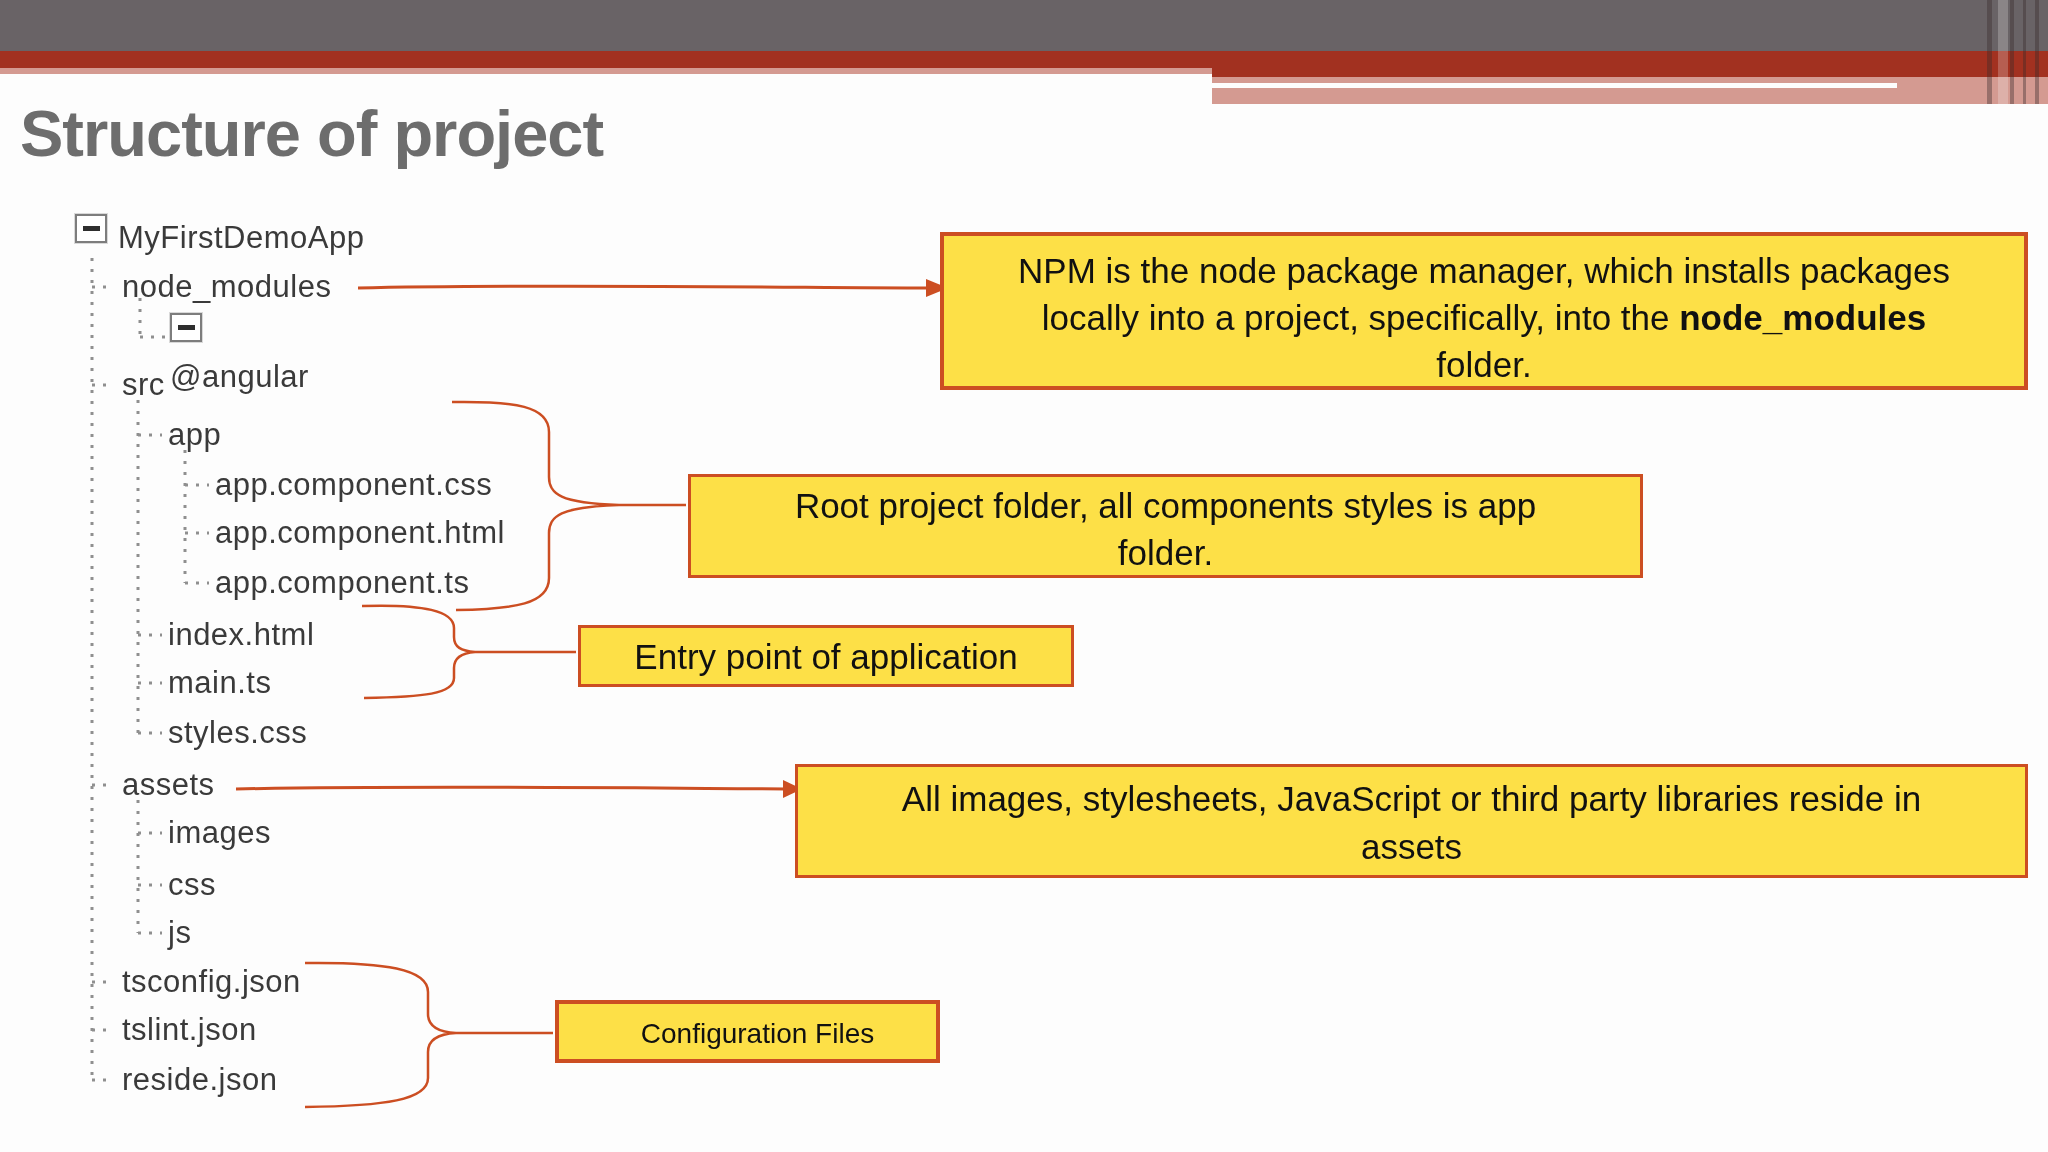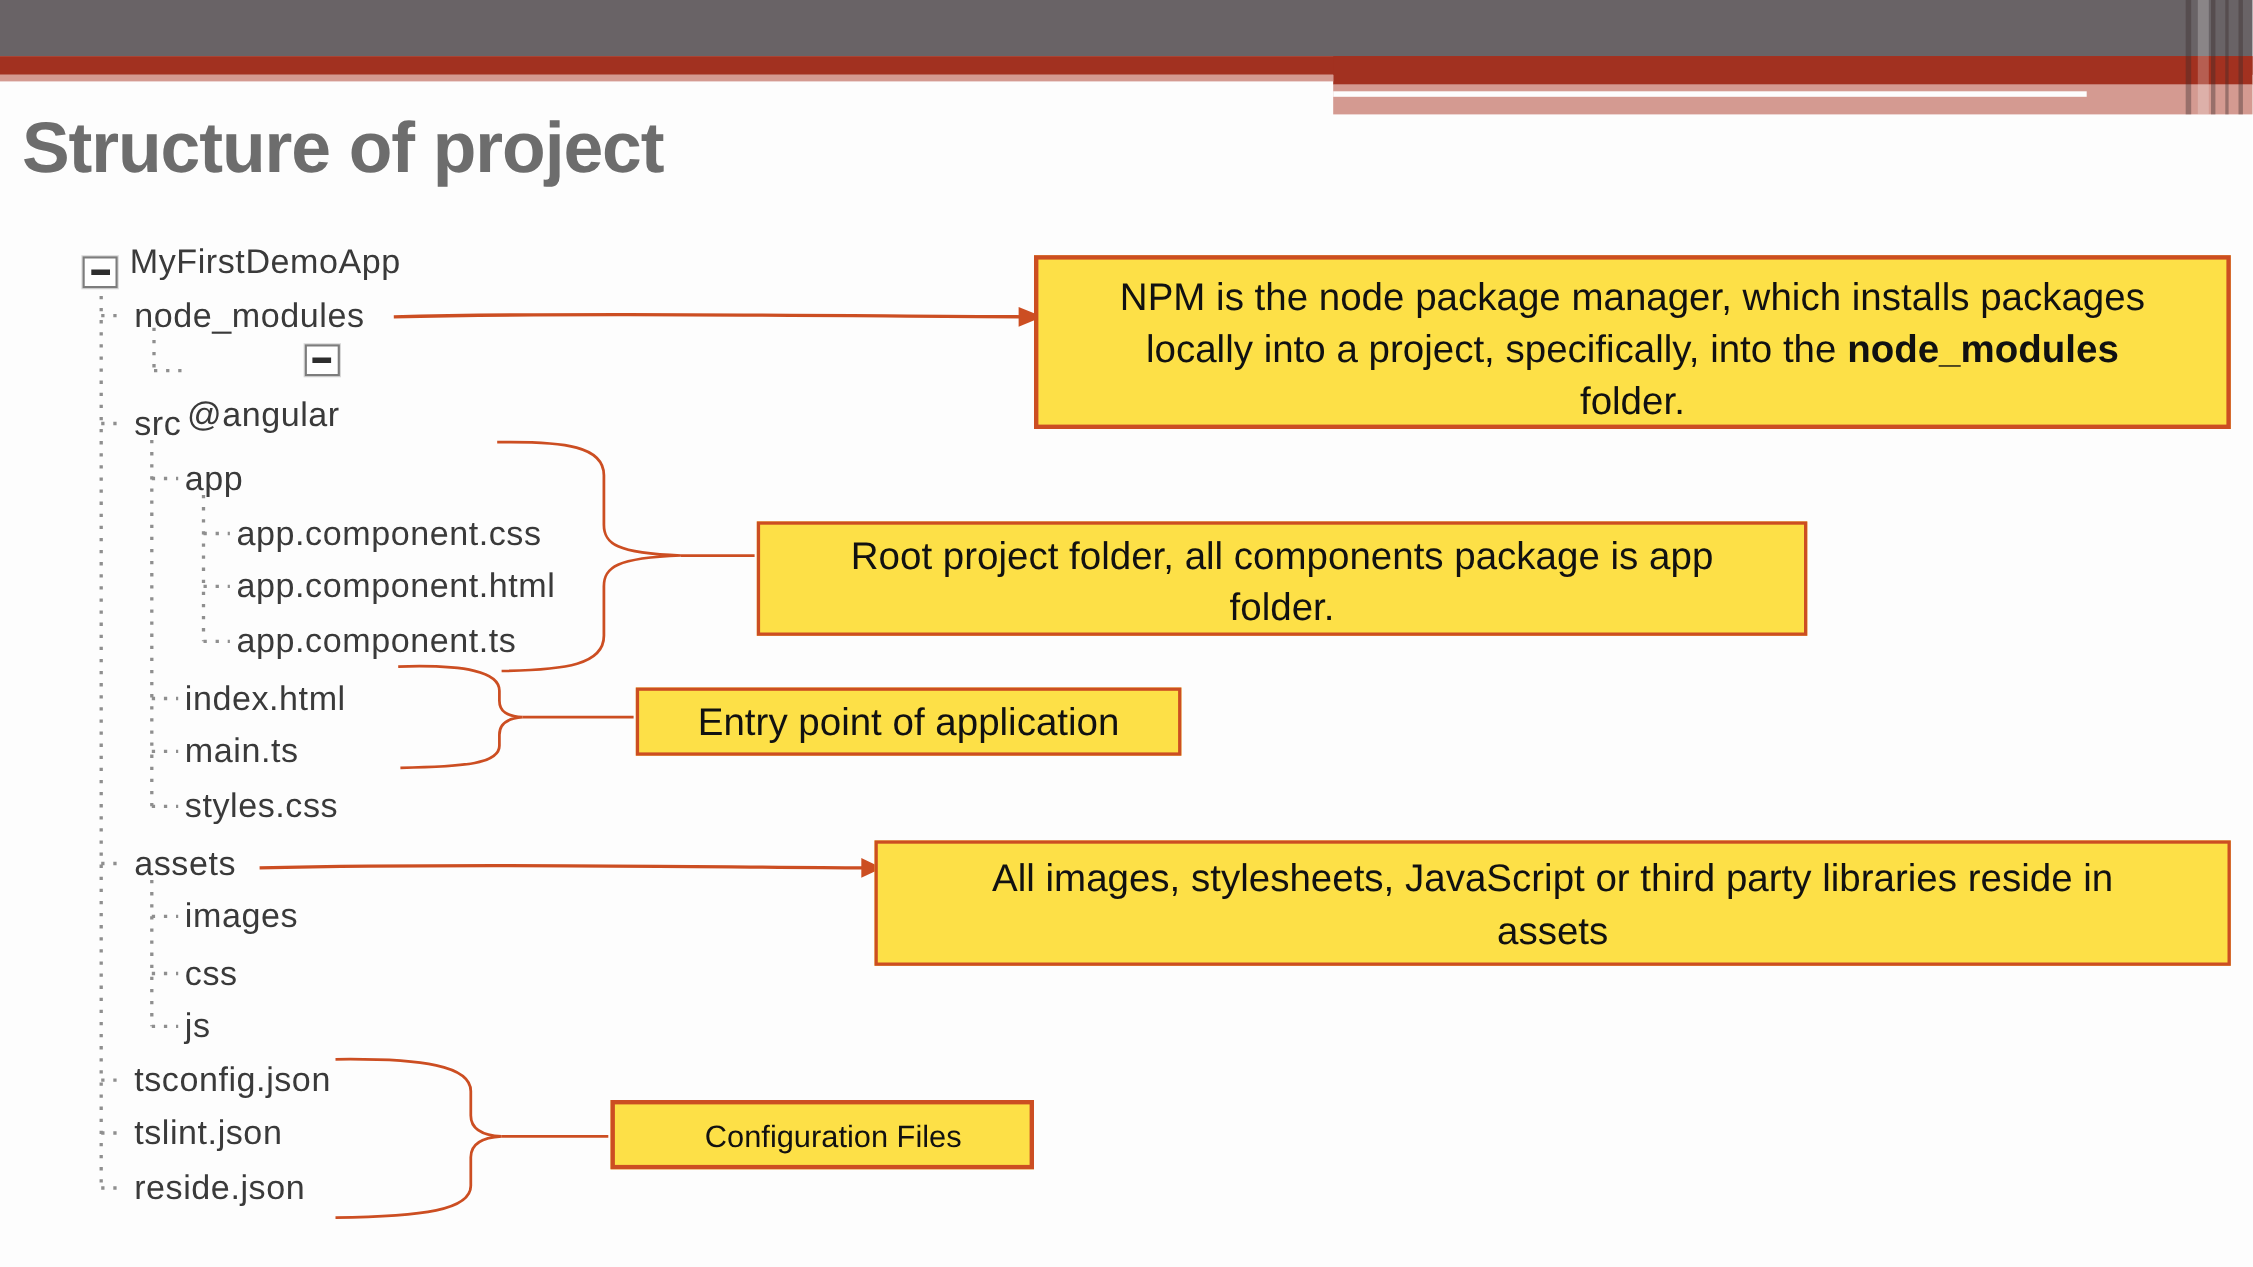--- a/index.html
+++ b/index.html
@@ -18,21 +18,21 @@
   .stripe{position:absolute;top:0;height:104px;background:rgba(55,42,42,.38);}
   .stripe.light{background:rgba(255,255,255,.22);}
   
   .title{
     position:absolute;left:20px;top:96px;font-size:65px;font-weight:700;
     color:var(--title-color,#6d6d6d);letter-spacing:-1px;white-space:nowrap;
   }
   
   .tree-row{
     position:absolute;height:48px;line-height:48px;font-size:31px;
-    color:var(--tree-text,#3a3a3a);letter-spacing:.5px;white-space:nowrap;display:flex;align-items:flex-end;gap:11px;
+    color:var(--tree-text,#3a3a3a);letter-spacing:.5px;white-space:nowrap;display:flex;align-items:flex-start;gap:11px;
   }
   .minus-box{
     width:32px;height:29px;box-sizing:border-box;background:#ffffff;
     border:2px solid #7d7d7d;box-shadow:0 0 0 1px #d9d9d9;
     display:flex;align-items:center;justify-content:center;flex:0 0 auto;
   }
   .minus-box .dash{width:17px;height:5px;background:#2e2e2e;}
   
   .overlay{position:absolute;left:0;top:0;pointer-events:none;}
   
@@ -174,21 +174,21 @@
     <span>reside.json</span>
   </div>
 
   <div class="callout npm-box">
     <div class="ln">NPM is the node package manager, which installs packages</div>
     <div class="ln"><span>locally into a project, specifically, into the </span><span class="b">node_modules</span></div>
     <div class="ln">folder.</div>
   </div>
 
   <div class="callout root-box">
-    <div class="ln">Root project folder, all components package is app</div>
+    <div class="ln">Root project folder, all components styles is app</div>
     <div class="ln">folder.</div>
   </div>
 
   <div class="callout entry-box">Entry point of application</div>
 
   <div class="callout assets-box">
     <div class="ln">All images, stylesheets, JavaScript or third party libraries reside in</div>
     <div class="ln">assets</div>
   </div>
 

